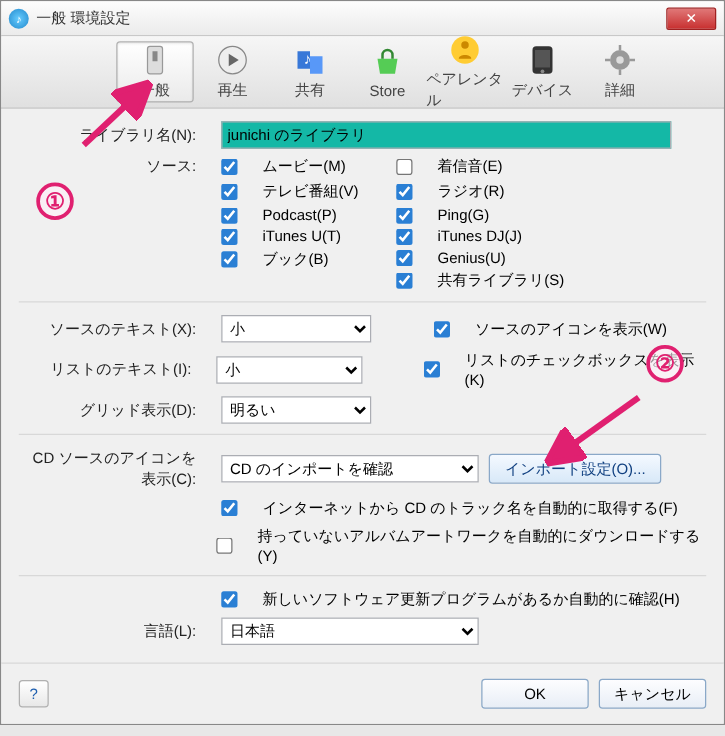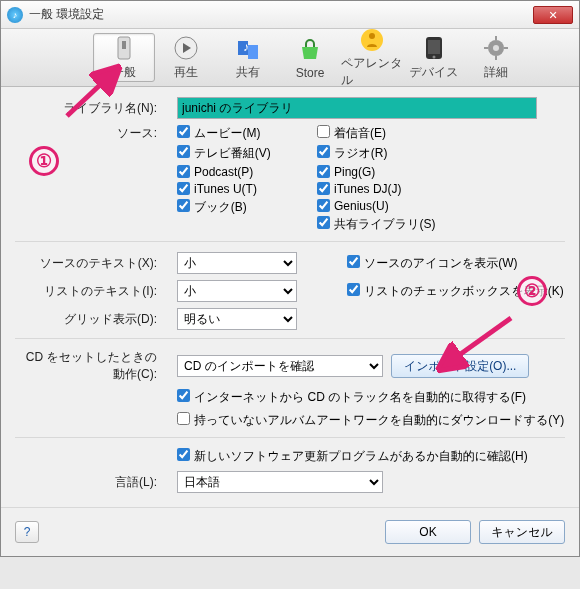--- a/index.html
+++ b/index.html
@@ -13,21 +13,21 @@
 .tool-item { width: 62px; display: flex; flex-direction: column; align-items: center; justify-content: center; cursor: pointer; font-size: 11px; color: #444; }
 .tool-item.selected { background: linear-gradient(#fff,#eaeaea); border: 1px solid #b0b0b0; border-radius: 3px; box-shadow: inset 0 1px 2px rgba(0,0,0,0.1); }
 .tool-icon { width: 28px; height: 28px; margin-bottom: 2px; display:flex;align-items:center;justify-content:center; }
 .content { padding: 10px 14px 8px 14px; background: #f0f0f0; }
 .row { display: flex; align-items: center; margin-bottom: 6px; }
 .label { width: 162px; text-align: right; padding-right: 20px; color: #222; }
 .field input[type=text] { width: 360px; height: 22px; border: 1px solid #abadb3; padding: 0 4px; background:#14b8a6; }
 .sources { display: flex; }
 .src-col { display: flex; flex-direction: column; gap: 3px; }
 .src-col.col1 { width: 140px; }
-.chk { display: flex; gap: 4px; }
+.chk { display: flex; align-items: center; gap: 20px; }
 .chk input { width:13px;height:13px; accent-color:#2a7fd4; }
 hr.sep { border: none; border-top: 1px solid #d8d8d8; margin: 8px 0 10px 0; }
 select { height: 22px; border: 1px solid #abadb3; background:#fff; width:120px; padding:0 2px; }
 .wide { width: 206px; }
 .lang { width: 206px; }
 .btn { height: 24px; padding: 0 12px; border: 1px solid #8aa8c8; background: linear-gradient(#f4f9ff,#d8e8f8); border-radius: 3px; cursor: pointer; color:#104080; }
 .footer { display: flex; justify-content: flex-end; align-items: center; padding: 12px 14px; gap: 8px; border-top:1px solid #d8d8d8; background:#f0f0f0;}
 .footer .help { margin-right:auto; width:24px;height:22px; border:1px solid #b0b0b0; background:linear-gradient(#fff,#e8e8e8); border-radius:3px; text-align:center; line-height:20px; color:#2060b0;}
 .ok, .cancel { min-width: 86px; height: 24px; border: 1px solid #8aa8c8; background: linear-gradient(#fdfdff,#e8eef6); border-radius: 3px; cursor:pointer; }
 .arrow { position:absolute; pointer-events:none; }
@@ -201,21 +201,21 @@
         </label>
     </div>
     <div class="row">
       <div class="label">グリッド表示(D):</div>
       <select><option>明るい</option></select>
     </div>
 
     <hr class="sep">
 
     <div class="row">
-      <div class="label">CD をセットしたときの動作(C):</div>
+      <div class="label">CD ソースのアイコンを表示(C):</div>
       <select class="wide"><option>CD のインポートを確認</option></select>
       <div style="width:8px;"></div>
       <button class="btn">インポート設定(O)...</button>
     </div>
     <div id="cdopt">
         <div class="row">
           <div class="label"></div>
           <label class="chk">
             <input type="checkbox" checked="" style="">
             <span>インターネットから CD のトラック名を自動的に取得する(F)</span>

